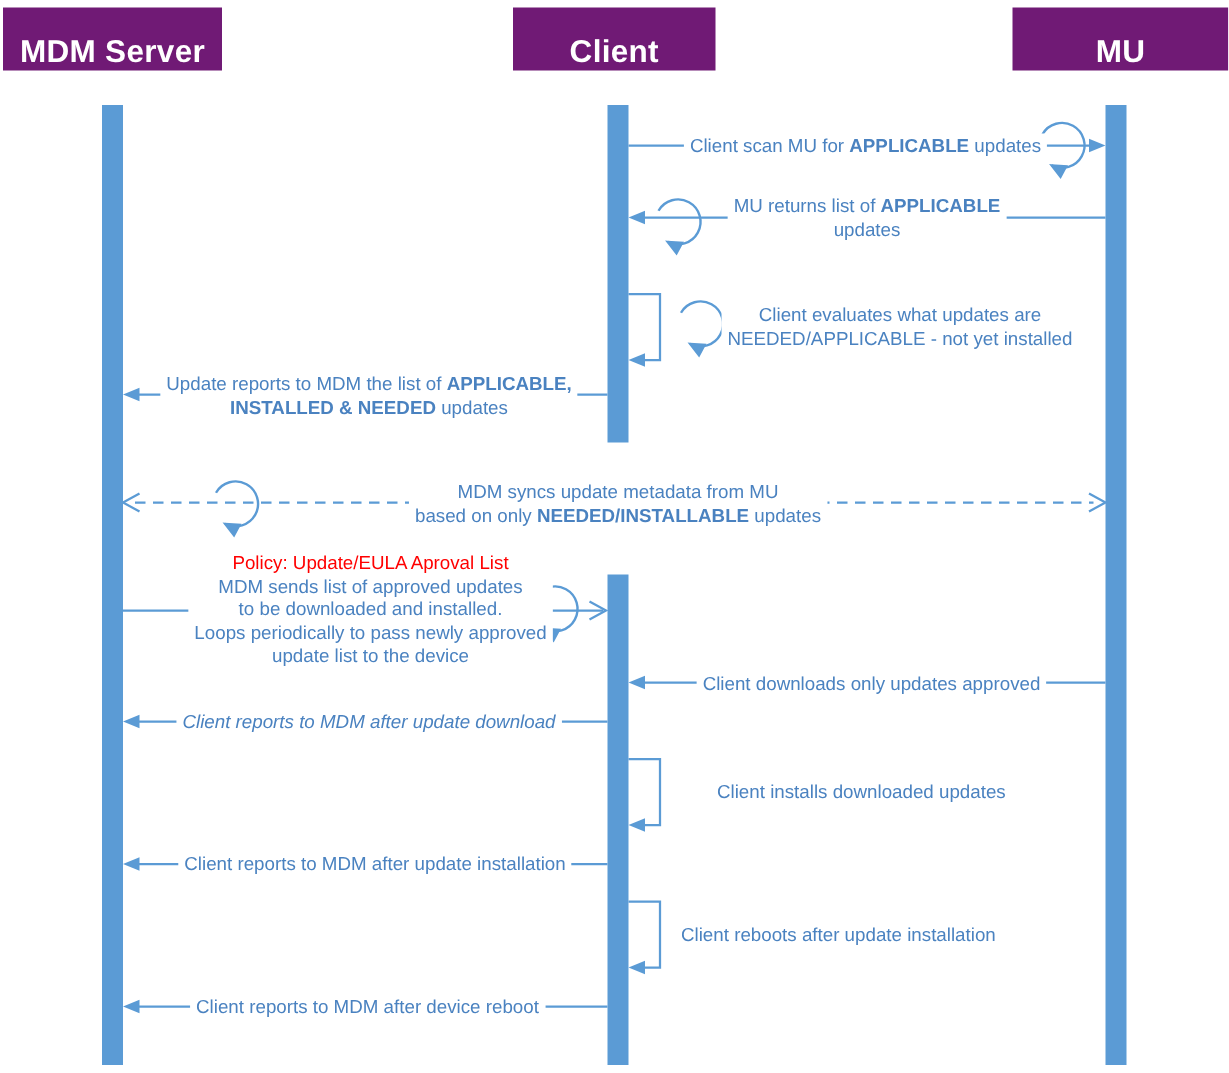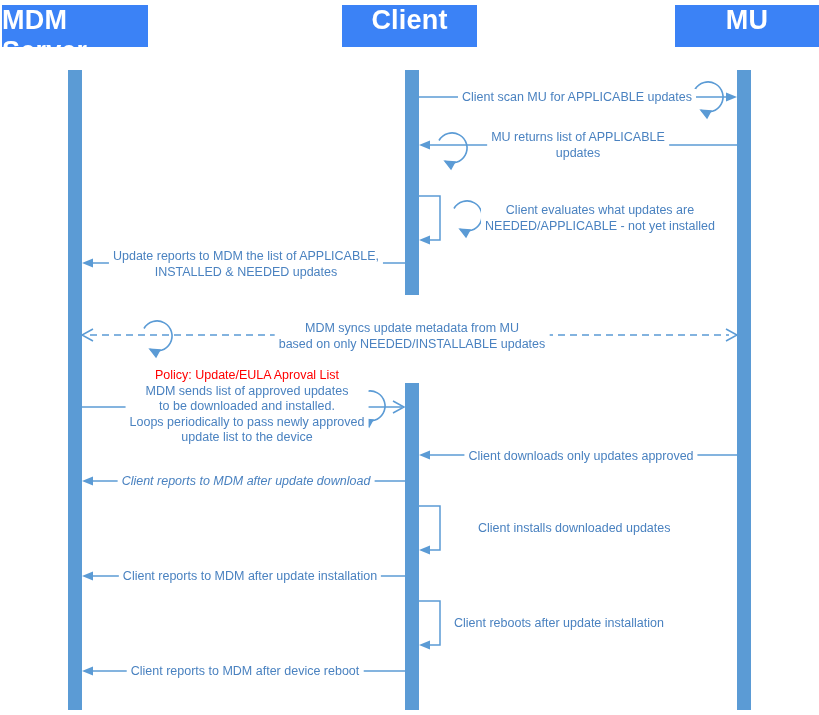--- a/index.html
+++ b/index.html
@@ -1,34 +1,34 @@
 <!DOCTYPE html>
 <html><head>
 <meta charset="utf-8">
 <style>
   html,body{margin:0;padding:0;background:#fff;}
   .canvas{
     position:relative;width:819px;height:715px;background:#fff;overflow:hidden;
     font-family:"Liberation Sans", sans-serif;
   }
   .actor{
-    position:absolute;top:5px;height:42px;background:#3b82f6;color:#fff;
-    font-weight:bold;font-size:27px;display:flex;align-items:flex-start;justify-content:center;
+    position:absolute;top:5px;height:42px;background:#701a75;color:#fff;
+    font-weight:bold;font-size:21px;display:flex;align-items:flex-end;justify-content:center;
     letter-spacing:0.2px;
   }
   .lifebar{
     position:absolute;width:14px;background:#5B9BD5;z-index:1;
   }
   .arrows{position:absolute;left:0;top:0;z-index:2;}
   .lbl{
     position:absolute;z-index:3;color:#4a82c0;font-size:12.5px;line-height:16px;
     text-align:center;background:#fff;padding:0 4px;white-space:nowrap;
   }
   .lbl.center{transform:translate(-50%,-50%);}
-  .lbl b{font-weight:normal;}
+  .lbl b{font-weight:bold;}
   .lbl .red{color:#FF0000;}
   .policy-block{line-height:15.5px;}
 </style>
 </head>
 <body>
 
 <div class="canvas">
 
   <div class="actor" style="left:2px;width:146px;">
       <span>MDM Server</span>

